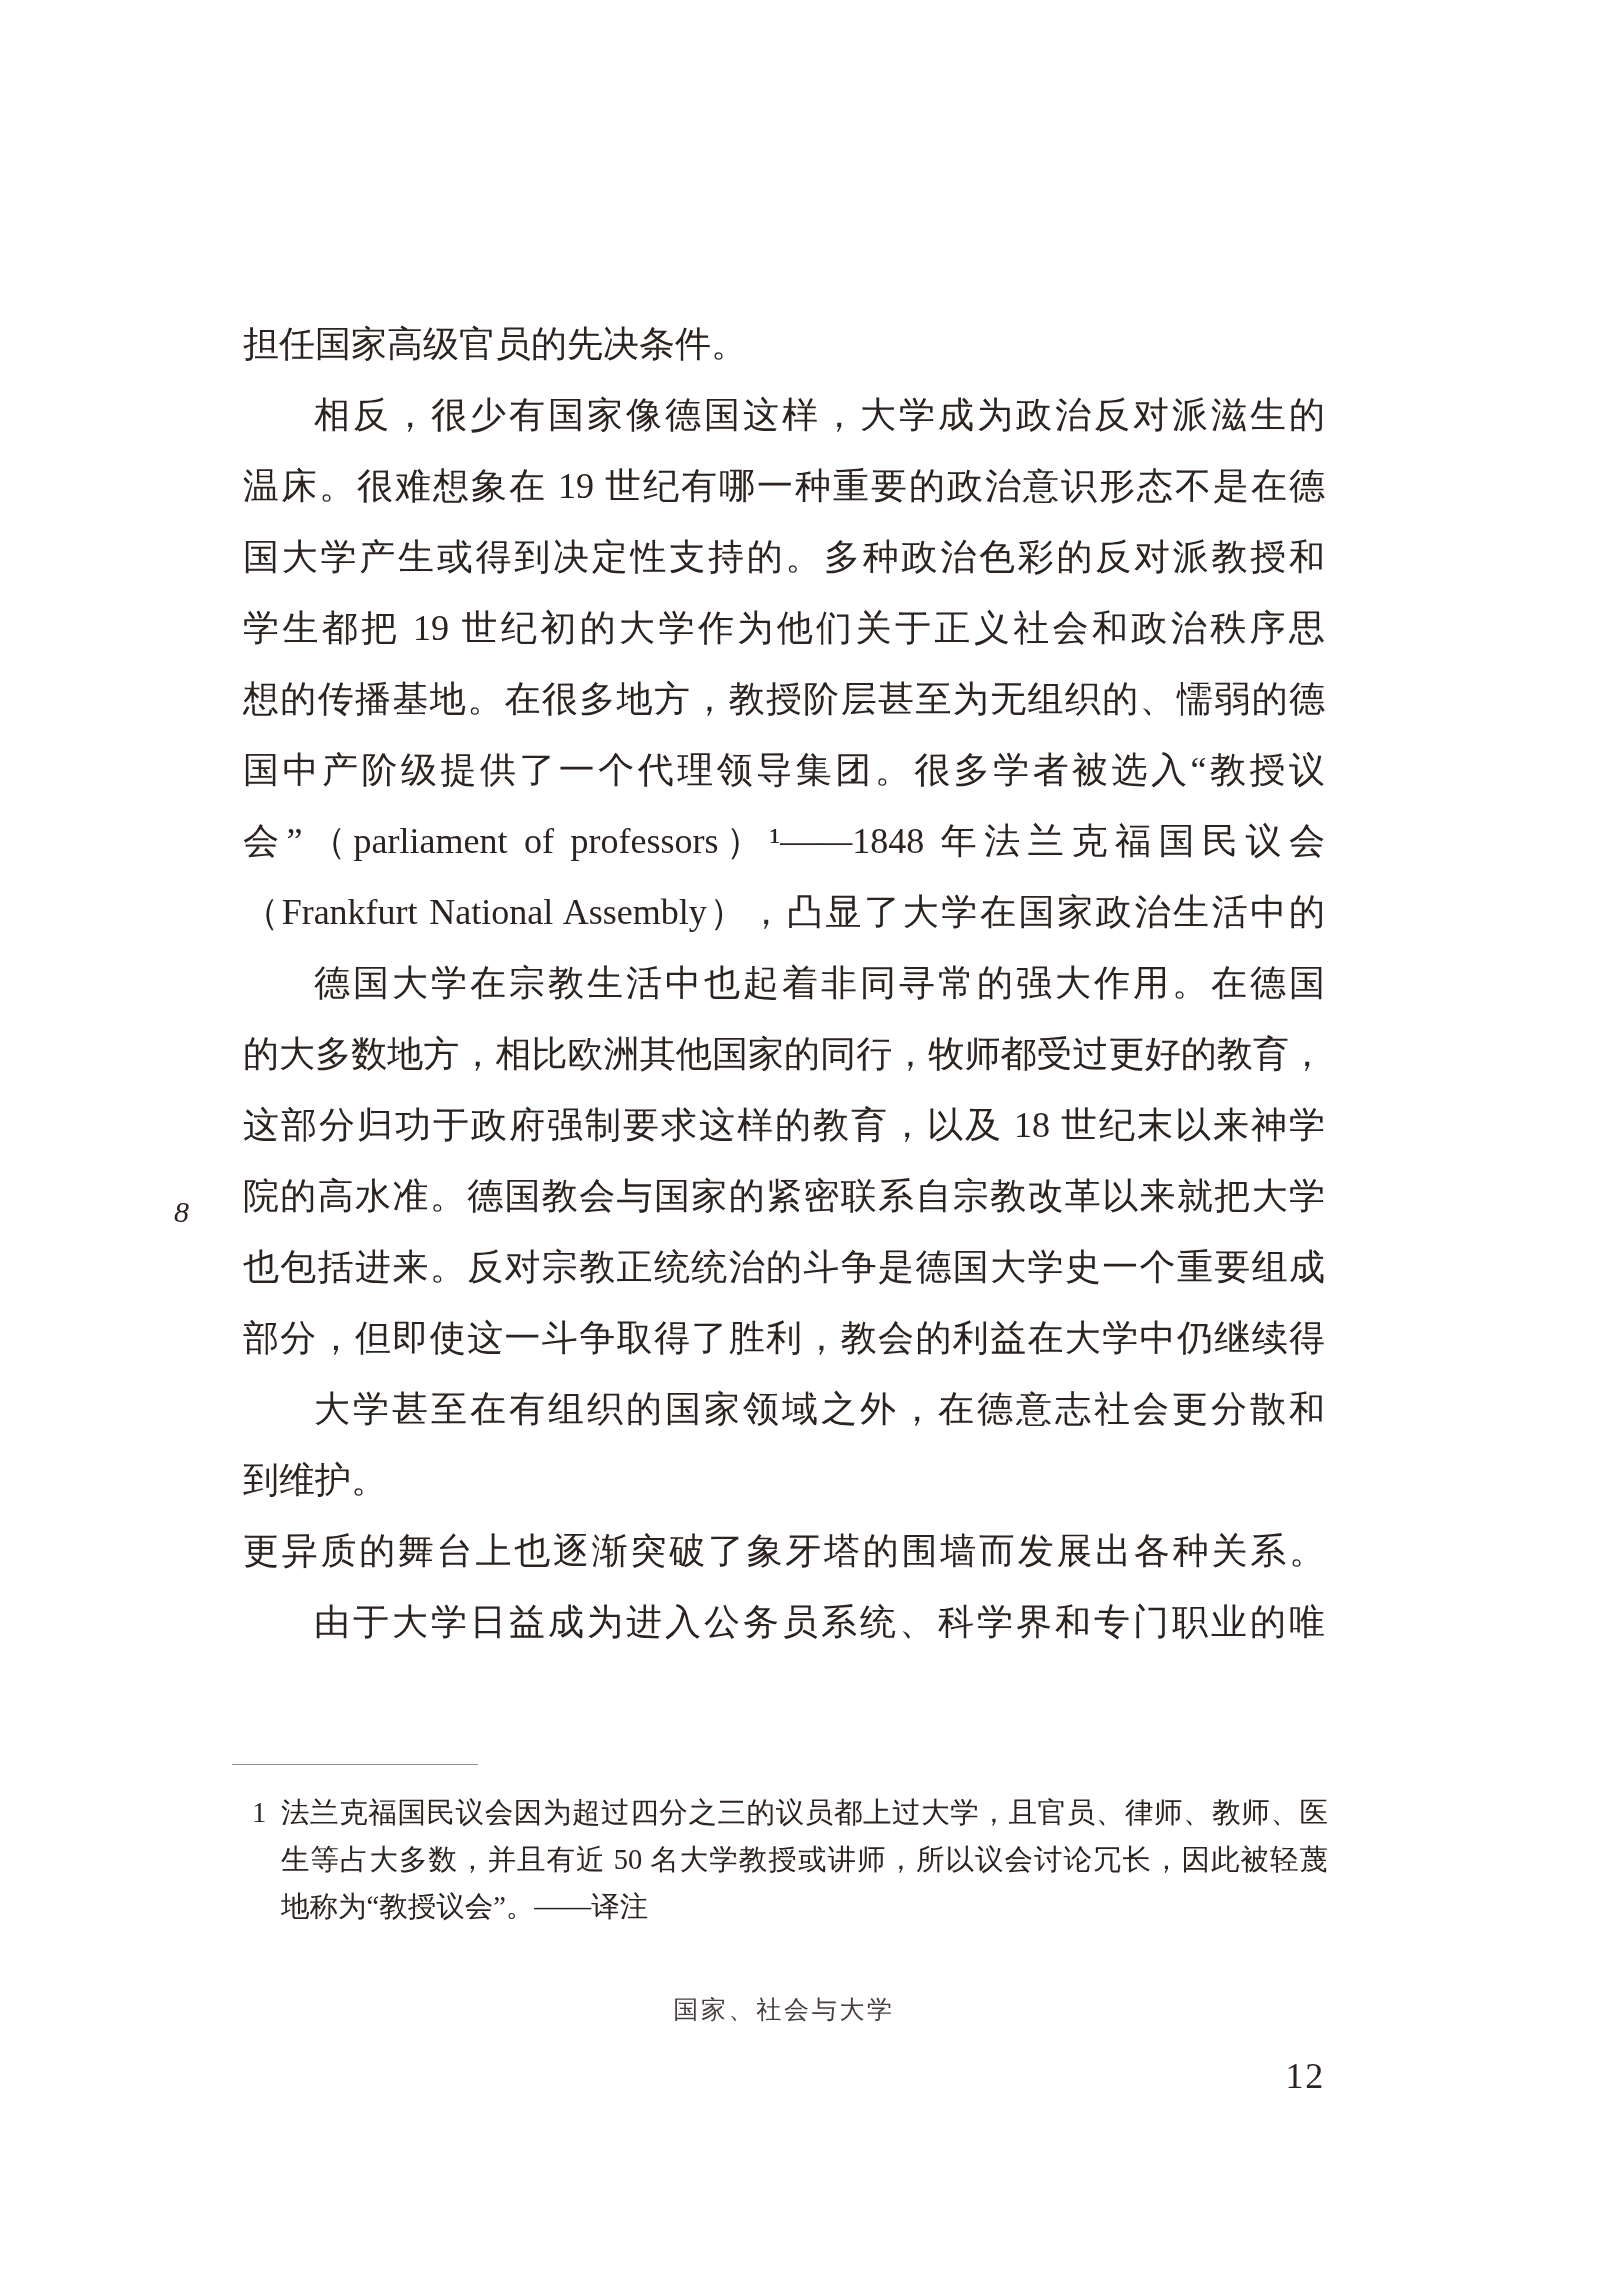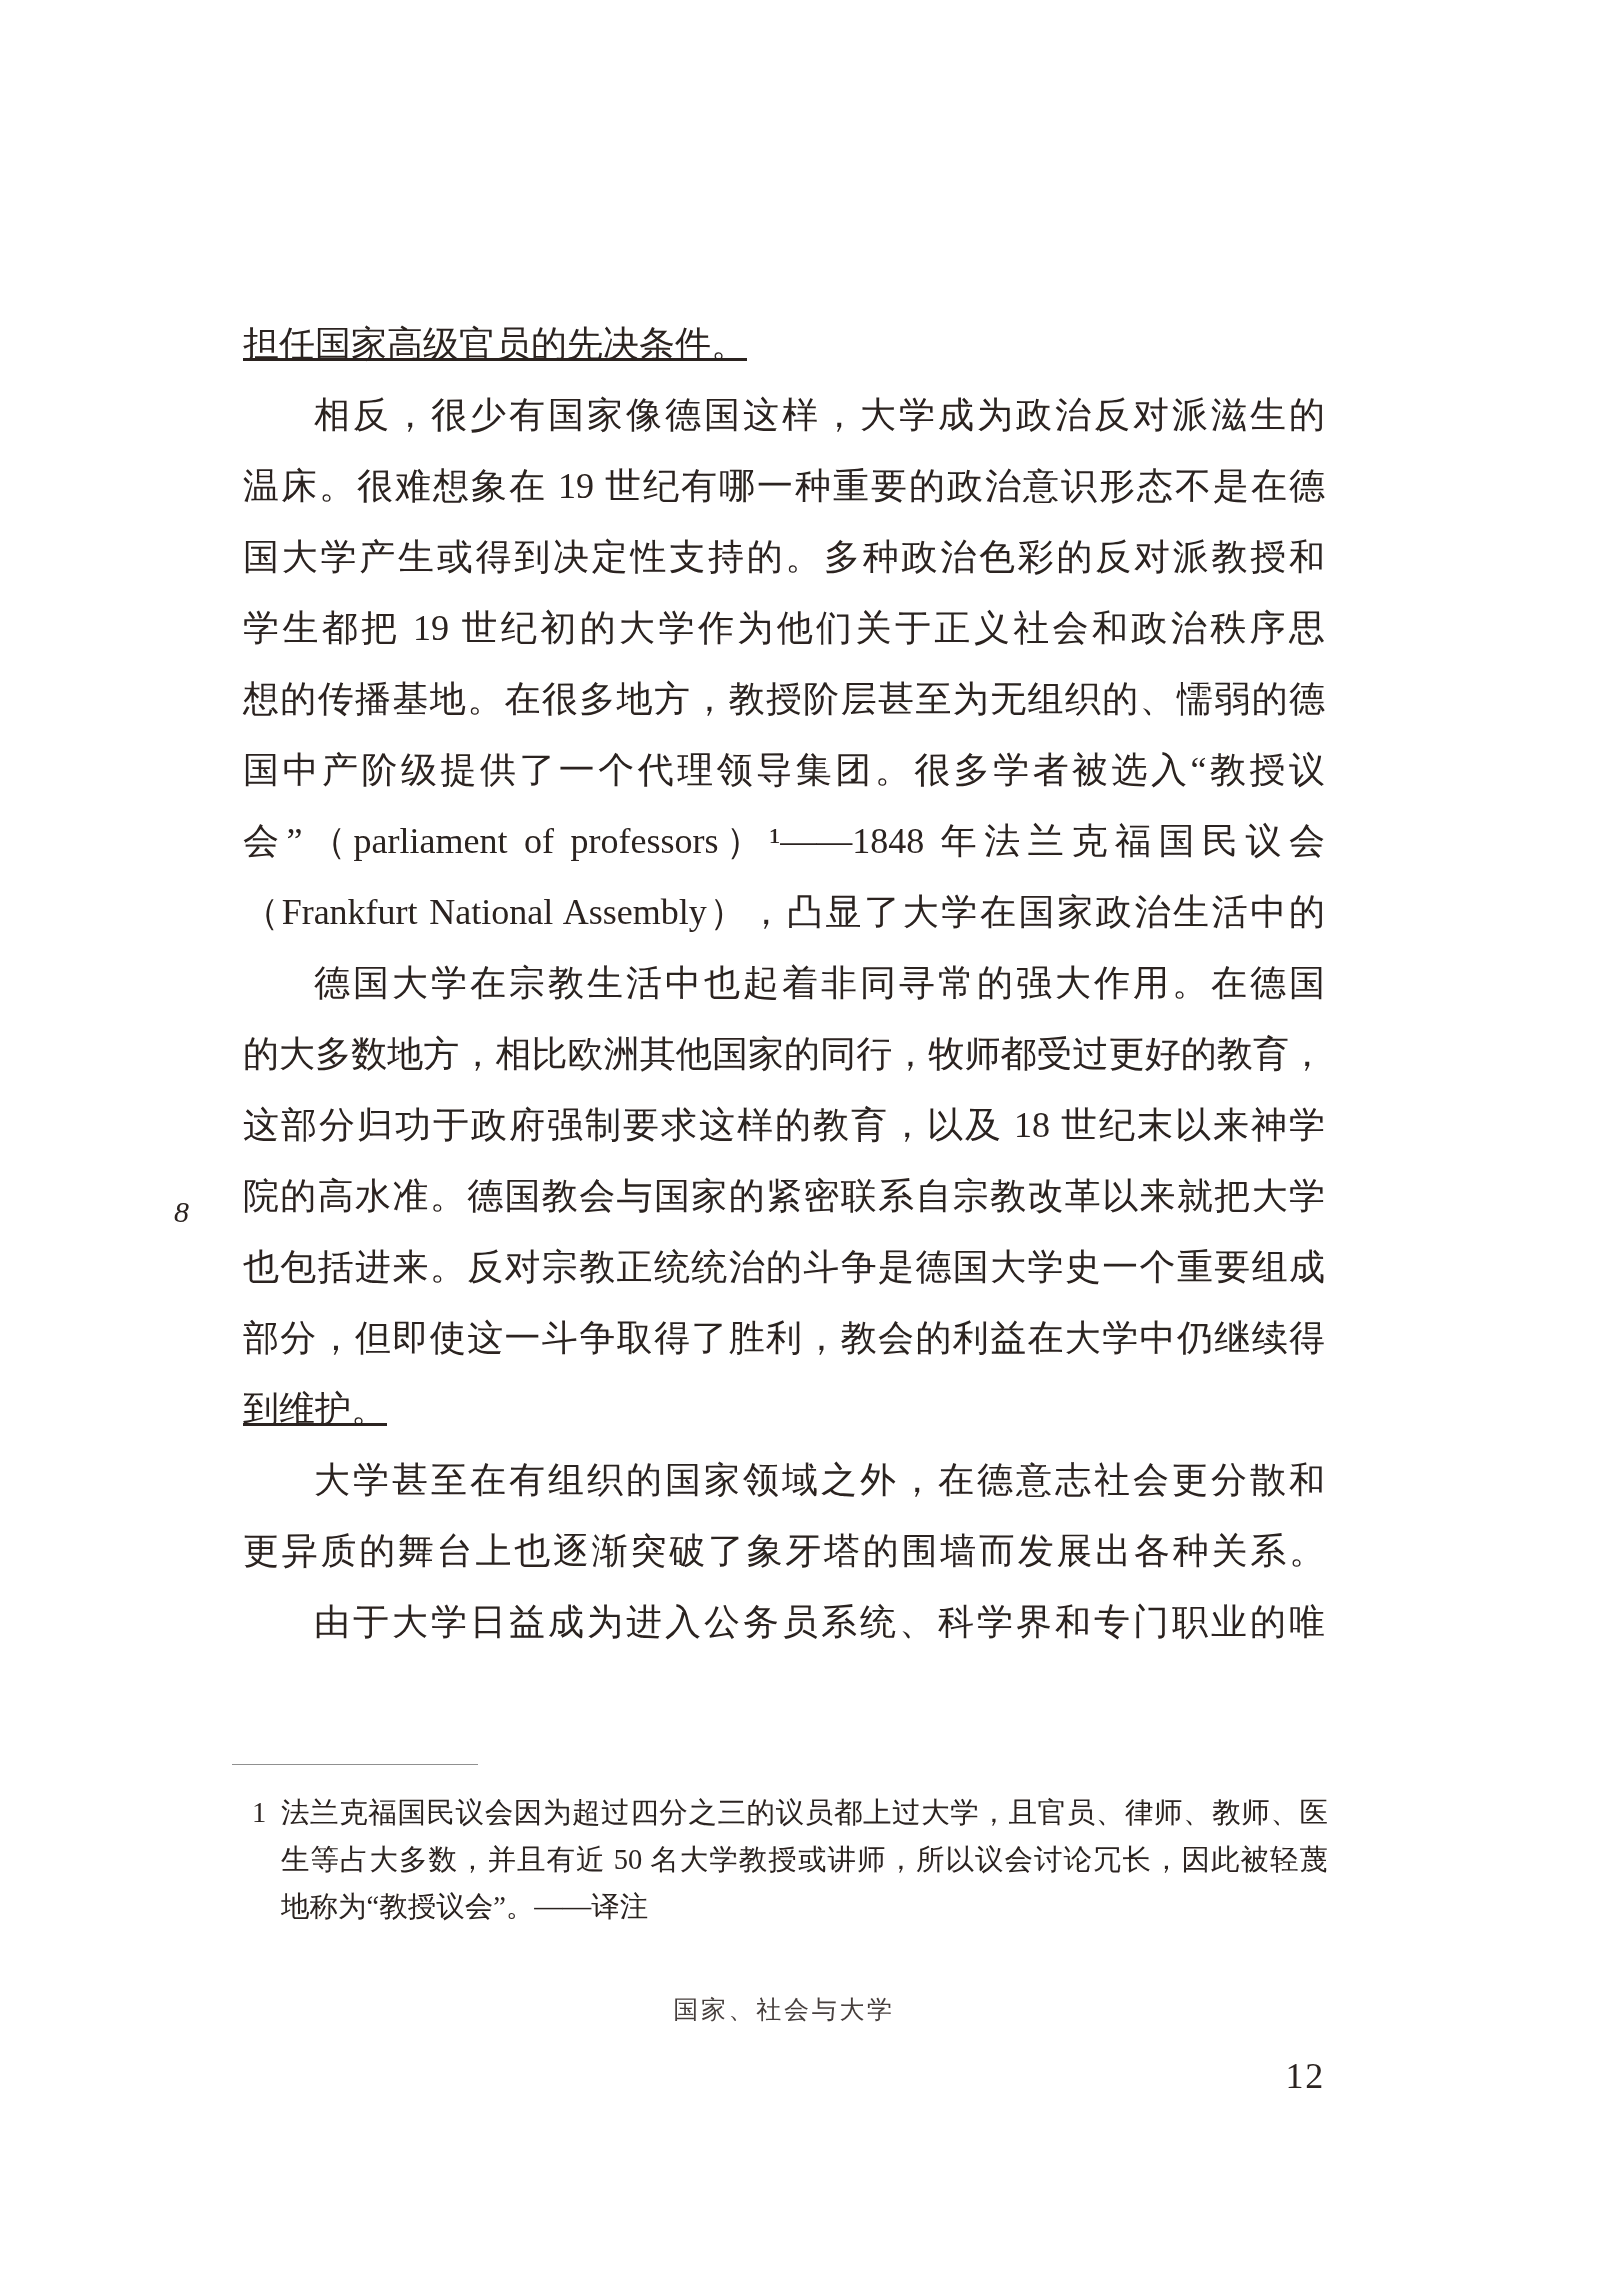--- a/index.html
+++ b/index.html
@@ -20,21 +20,20 @@
     height:71px;
     line-height:71px;
     white-space:normal;
     text-align:justify;
     text-align-last:justify;
     text-justify:inter-character;
   }
   .bline.no-just{
     text-align:left;
     text-align-last:left;
-    text-decoration:underline;
   }
   .bline.indent{
     padding-left:71px;
   }
   .margin-note{
     position:absolute;
     left:174px;top:1176px;
     height:71px;line-height:71px;
     font-size:30px;
     font-style:italic;
@@ -100,22 +99,22 @@
     <div class="bline">想的传播基地。在很多地方，教授阶层甚至为无组织的、懦弱的德</div>
     <div class="bline">国中产阶级提供了一个代理领导集团。很多学者被选入“教授议</div>
     <div class="bline">会”（parliament of professors）¹——1848 年法兰克福国民议会</div>
     <div class="bline">（Frankfurt National Assembly），凸显了大学在国家政治生活中的</div>
     <div class="bline indent">德国大学在宗教生活中也起着非同寻常的强大作用。在德国</div>
     <div class="bline">的大多数地方，相比欧洲其他国家的同行，牧师都受过更好的教育，</div>
     <div class="bline">这部分归功于政府强制要求这样的教育，以及 18 世纪末以来神学</div>
     <div class="bline">院的高水准。德国教会与国家的紧密联系自宗教改革以来就把大学</div>
     <div class="bline">也包括进来。反对宗教正统统治的斗争是德国大学史一个重要组成</div>
     <div class="bline">部分，但即使这一斗争取得了胜利，教会的利益在大学中仍继续得</div>
+    <div class="bline indent">大学甚至在有组织的国家领域之外，在德意志社会更分散和</div>
     <div class="bline no-just">到维护。</div>
-    <div class="bline indent">大学甚至在有组织的国家领域之外，在德意志社会更分散和</div>
     <div class="bline">更异质的舞台上也逐渐突破了象牙塔的围墙而发展出各种关系。</div>
     <div class="bline indent">由于大学日益成为进入公务员系统、科学界和专门职业的唯</div>
   </div>
 
   <div class="fn-rule"></div>
 
   <div class="footnote">
     <span class="fn-num">1</span>
     <div class="fn-line">法兰克福国民议会因为超过四分之三的议员都上过大学，且官员、律师、教师、医</div>
     <div class="fn-line">生等占大多数，并且有近 50 名大学教授或讲师，所以议会讨论冗长，因此被轻蔑</div>

